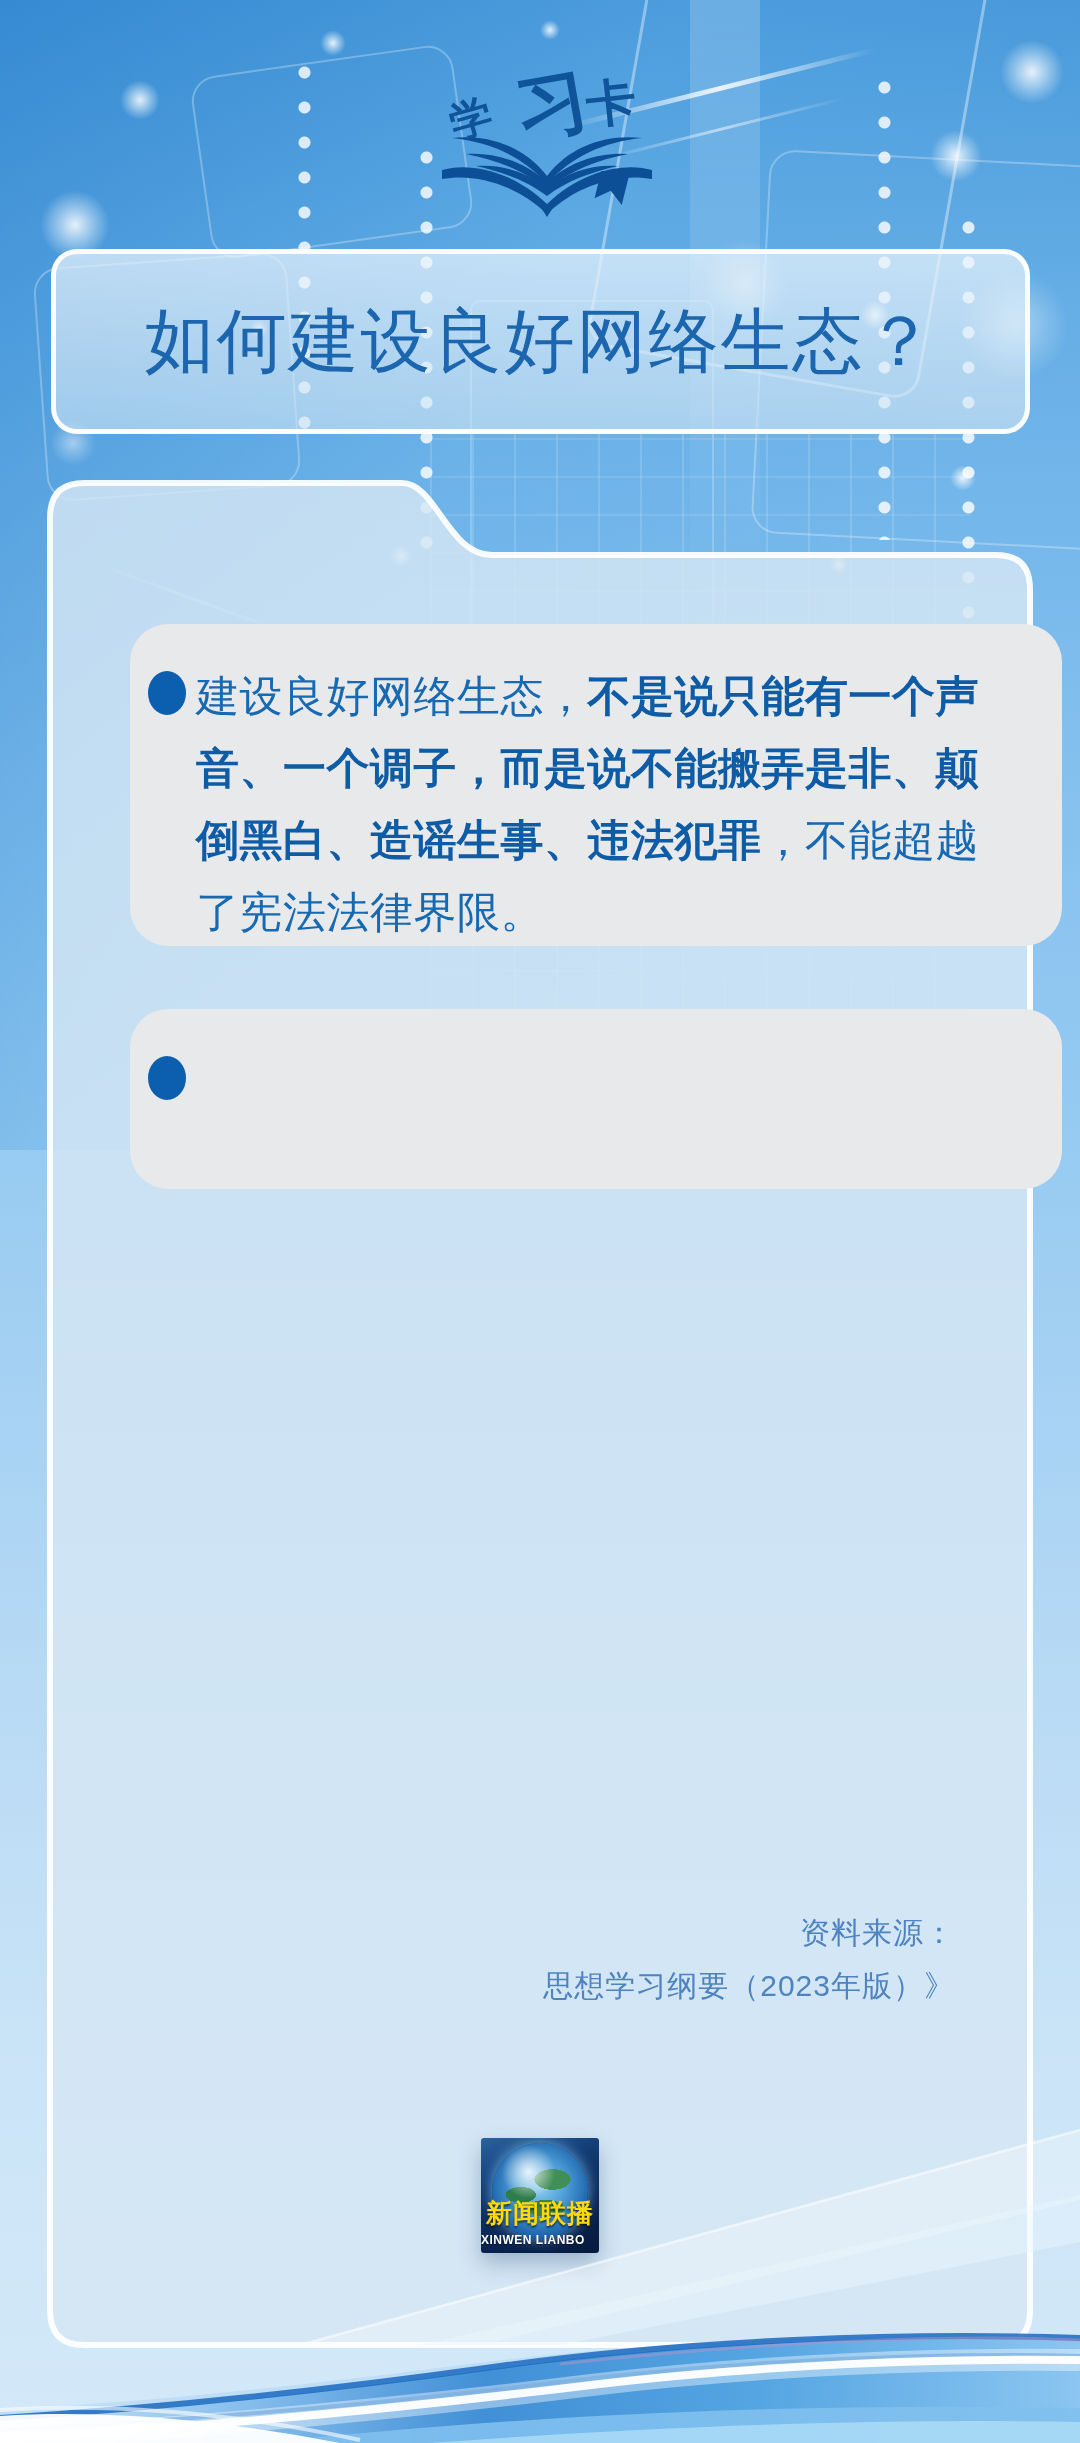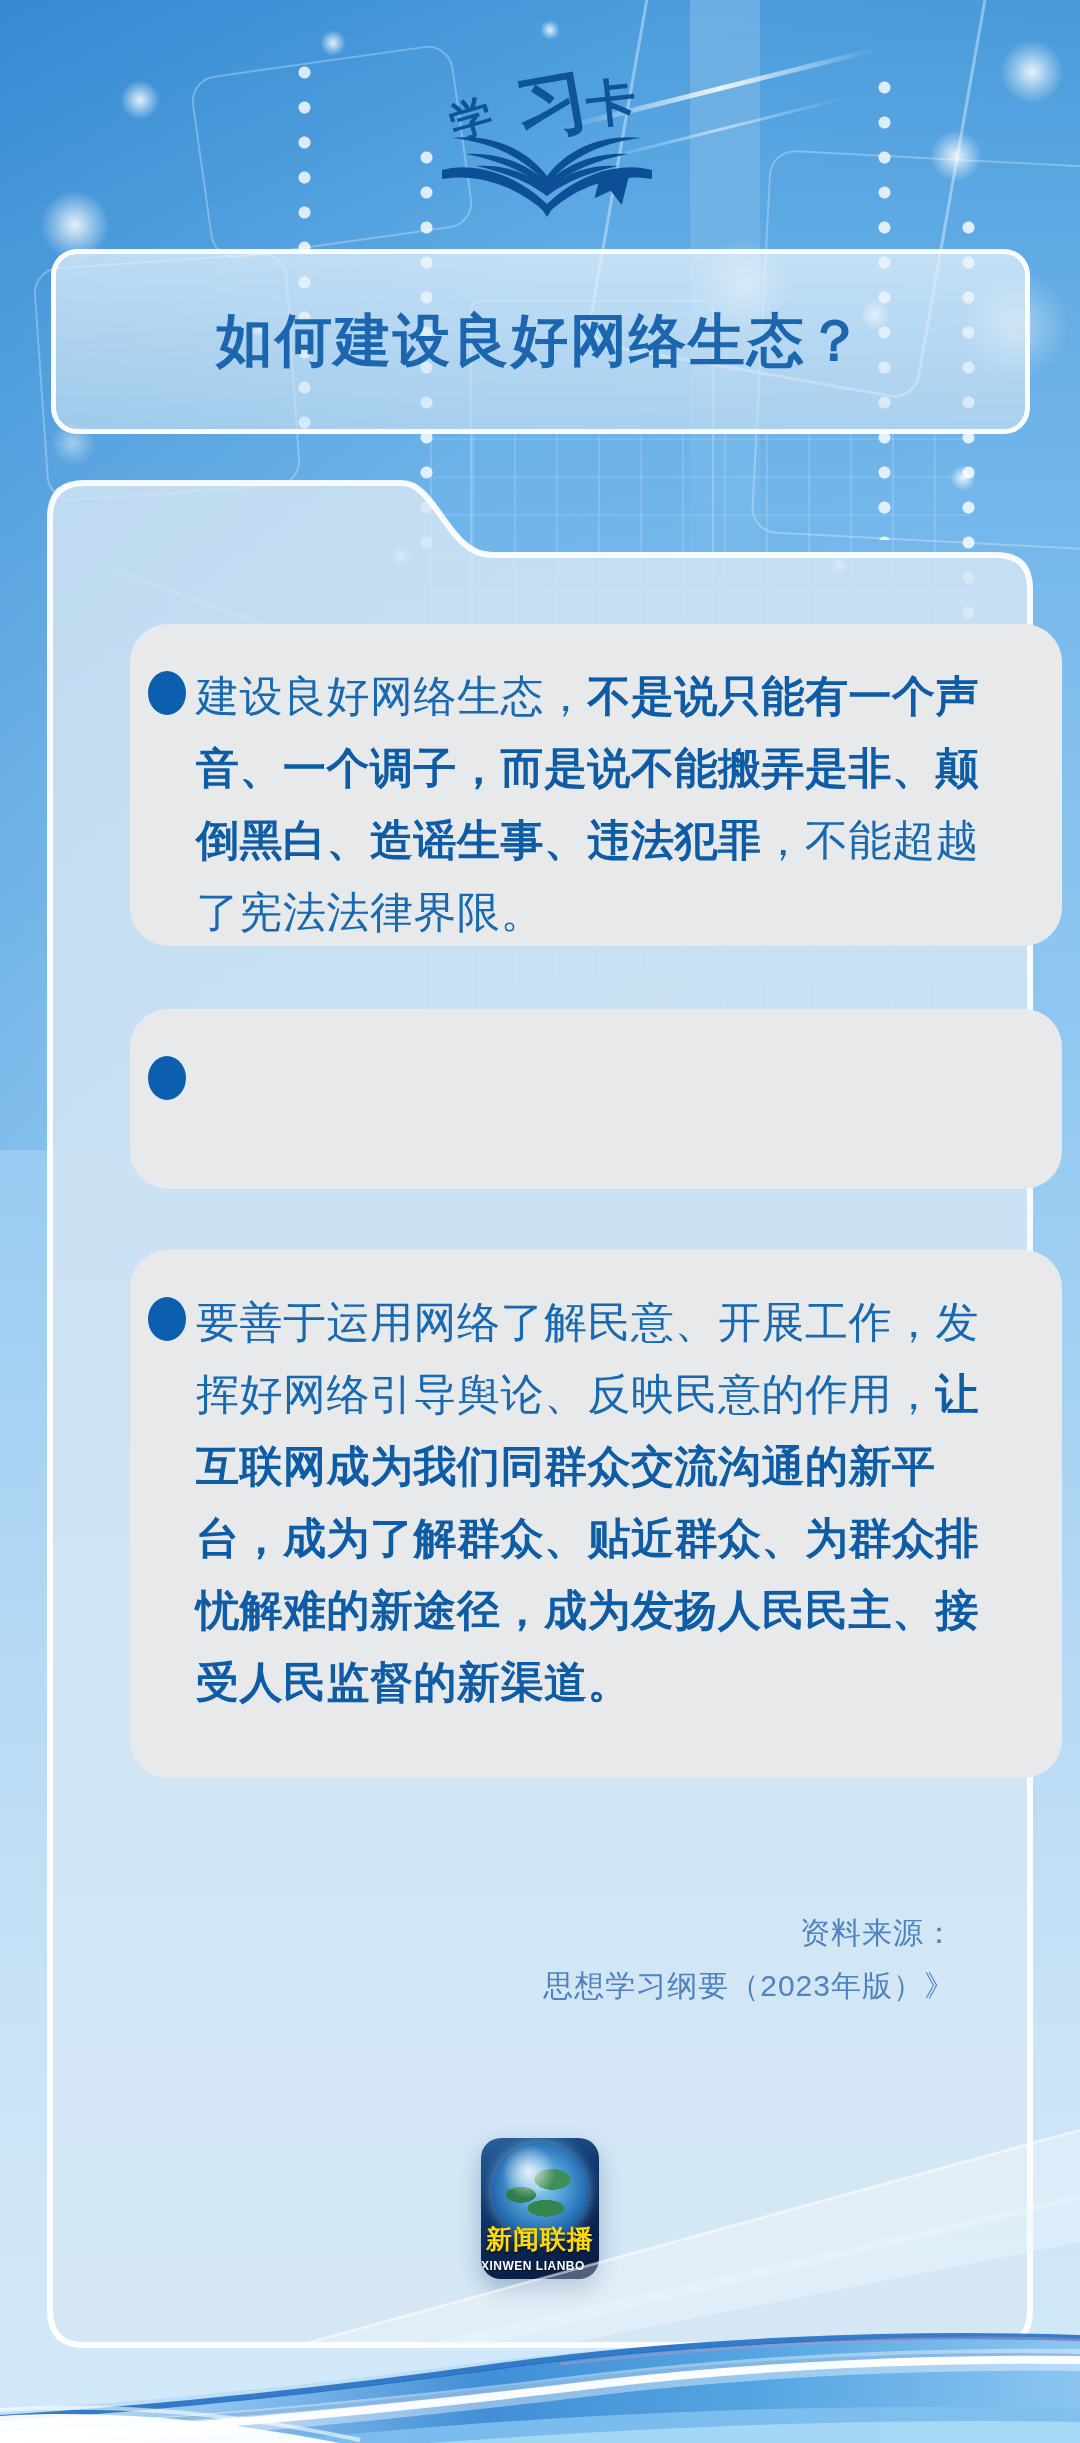--- a/index.html
+++ b/index.html
@@ -27,37 +27,37 @@
   .lc{position:absolute;color:#0f5498;font-weight:900;line-height:1;}
   .lc1{left:20px;top:46px;font-size:42px;transform:rotate(-16deg);}
   .lc2{left:86px;top:16px;font-size:72px;transform:rotate(-10deg);}
   .lc3{left:156px;top:26px;font-size:50px;transform:rotate(-6deg);}
   .book{position:absolute;left:10px;top:66px;width:214px;height:100px;}
   
   .title-card{position:absolute;left:51px;top:249px;width:979px;height:185px;z-index:3;
     border:5px solid rgba(255,255,255,.95);border-radius:26px;
     background:linear-gradient(180deg,rgba(234,244,252,.72),rgba(208,228,243,.60));
     display:flex;align-items:center;justify-content:center;box-sizing:border-box;}
-  .title{margin:16px;font-size:57px;font-weight:700;color:#1b66ae;letter-spacing:2px;white-space:nowrap;}
+  .title{margin:16px;font-size:70px;font-weight:400;color:#1b66ae;letter-spacing:2px;white-space:nowrap;}
   
   .card-shape{position:absolute;left:0;top:0;width:1080px;height:2443px;z-index:2;}
   .content{position:absolute;left:0;top:0;width:1080px;height:2443px;z-index:3;}
   .block{position:absolute;left:130px;width:932px;background:#e8e9eb;border-radius:38px;box-sizing:border-box;}
   .b1{top:624px;height:322px;}
   .b2{top:1009px;height:180px;}
   .b3{top:1250px;height:528px;}
   .ptext{margin:0;padding:36px 52px 0 66px;text-indent:-48px;
     font-size:43px;line-height:72px;letter-spacing:.5px;color:#1769b1;font-weight:400;}
   .ptext .bold{font-weight:900;color:#0f5ca6;}
   .bullet{display:inline-block;width:38px;height:44px;border-radius:50%;background:#0c5fae;
     margin-right:10px;vertical-align:-4px;}
   .source{position:absolute;right:125px;top:1906px;text-align:right;
     color:#4e83bf;font-size:30px;line-height:53px;letter-spacing:1px;}
   
-  .app-badge{position:absolute;left:481px;top:2138px;width:118px;height:141px;border-radius:20px;overflow:hidden;
+  .app-badge{position:absolute;left:481px;top:2138px;width:118px;height:115px;border-radius:3px;overflow:hidden;
     background:linear-gradient(160deg,#2a62a0 0%,#123c74 32%,#0a2450 70%,#071a3d 100%);
     box-shadow:0 10px 22px rgba(20,60,110,.30);}
   .earth{position:absolute;top:5px;left:11px;width:96px;height:96px;border-radius:50%;
     background:
       radial-gradient(circle at 38% 30%,rgba(255,255,255,.85) 0%,rgba(255,255,255,0) 30%),
       radial-gradient(ellipse 30px 17px at 63% 38%,#3f8f56 0 60%,rgba(0,0,0,0) 61%),
       radial-gradient(ellipse 25px 13px at 30% 54%,#2e7d4b 0 60%,rgba(0,0,0,0) 61%),
       radial-gradient(ellipse 33px 15px at 56% 68%,#35854f 0 55%,rgba(0,0,0,0) 56%),
       radial-gradient(circle at 50% 45%,#8ecff0 0%,#4f9fd8 35%,#1d64ab 70%,#0b3a74 100%);
     box-shadow:0 0 14px rgba(130,195,245,.8);}
@@ -138,23 +138,20 @@
   <div class="content">
 
     <div class="block b1">
       <p class="ptext"><span class="bullet"></span><span>建设良好网络生态，</span><span class="bold">不是说只能有一个声音、一个调子，而是说不能搬弄是非、颠倒黑白、造谣生事、违法犯罪</span><span>，不能超越了宪法法律界限。</span></p>
     </div>
 
     <div class="block b2">
       <p class="ptext"><span class="bullet"></span></p>
     </div>
 
-    <div class="block b3">
-      <p class="ptext"><span class="bullet"></span><span>要善于运用网络了解民意、开展工作，发挥好网络引导舆论、反映民意的作用，</span><span class="bold">让互联网成为我们同群众交流沟通的新平台，成为了解群众、贴近群众、为群众排忧解难的新途径，成为发扬人民民主、接受人民监督的新渠道。</span></p>
-    </div>
 
     <div class="source">
       <div>资料来源：</div>
       <div>思想学习纲要（2023年版）》</div>
     </div>
 
     <div class="app-badge">
       <div class="earth"></div>
       <div class="badge-cn">新闻联播</div>
       <div class="badge-en">XINWEN  LIANBO</div>

